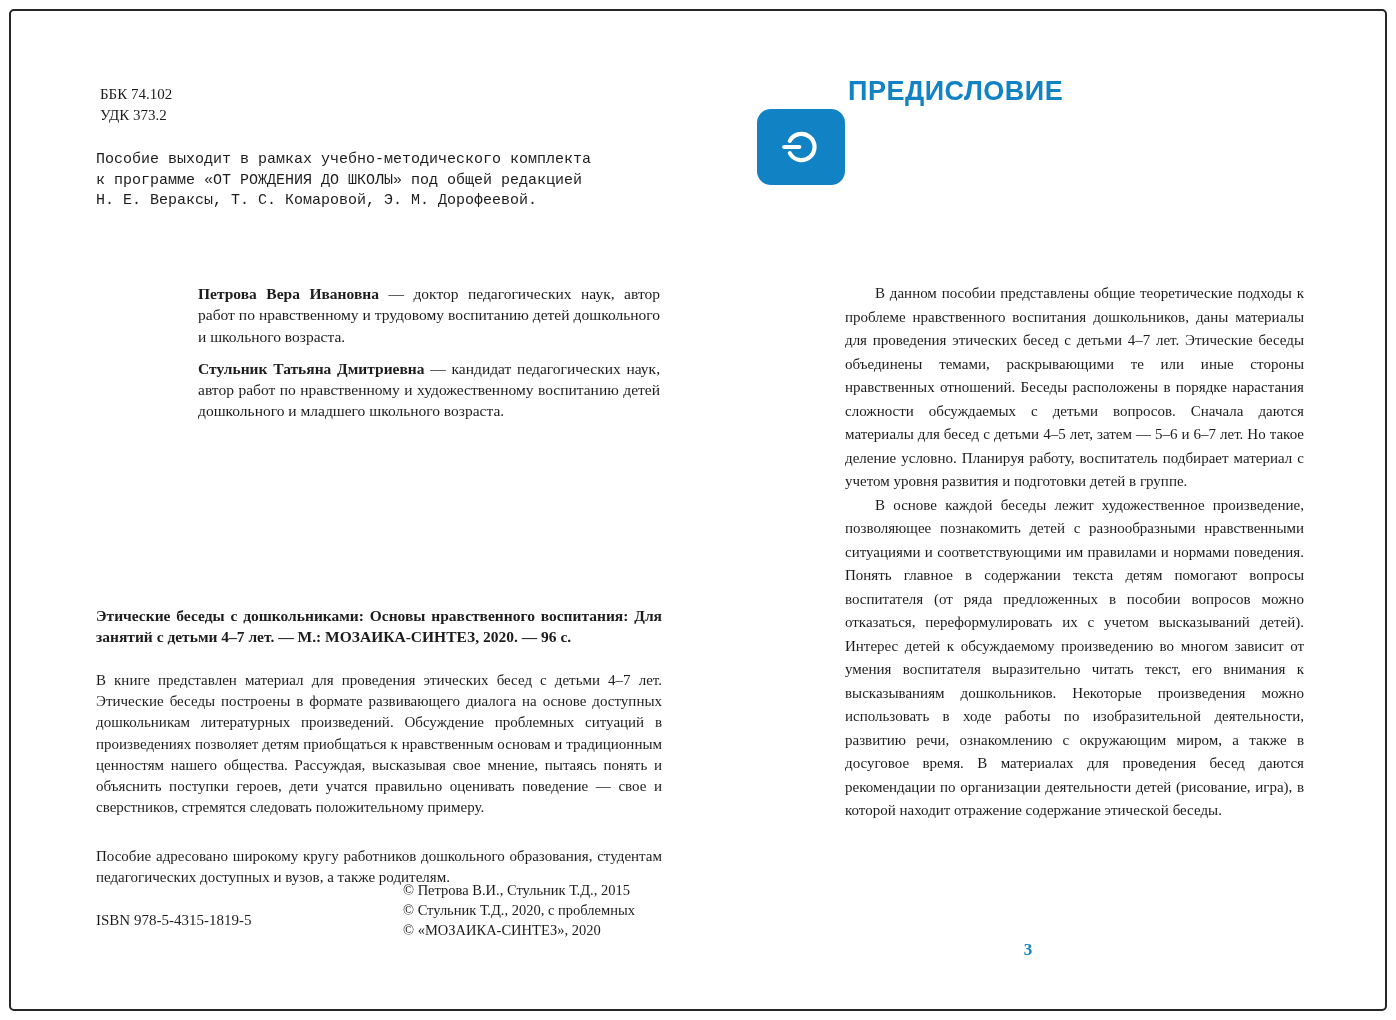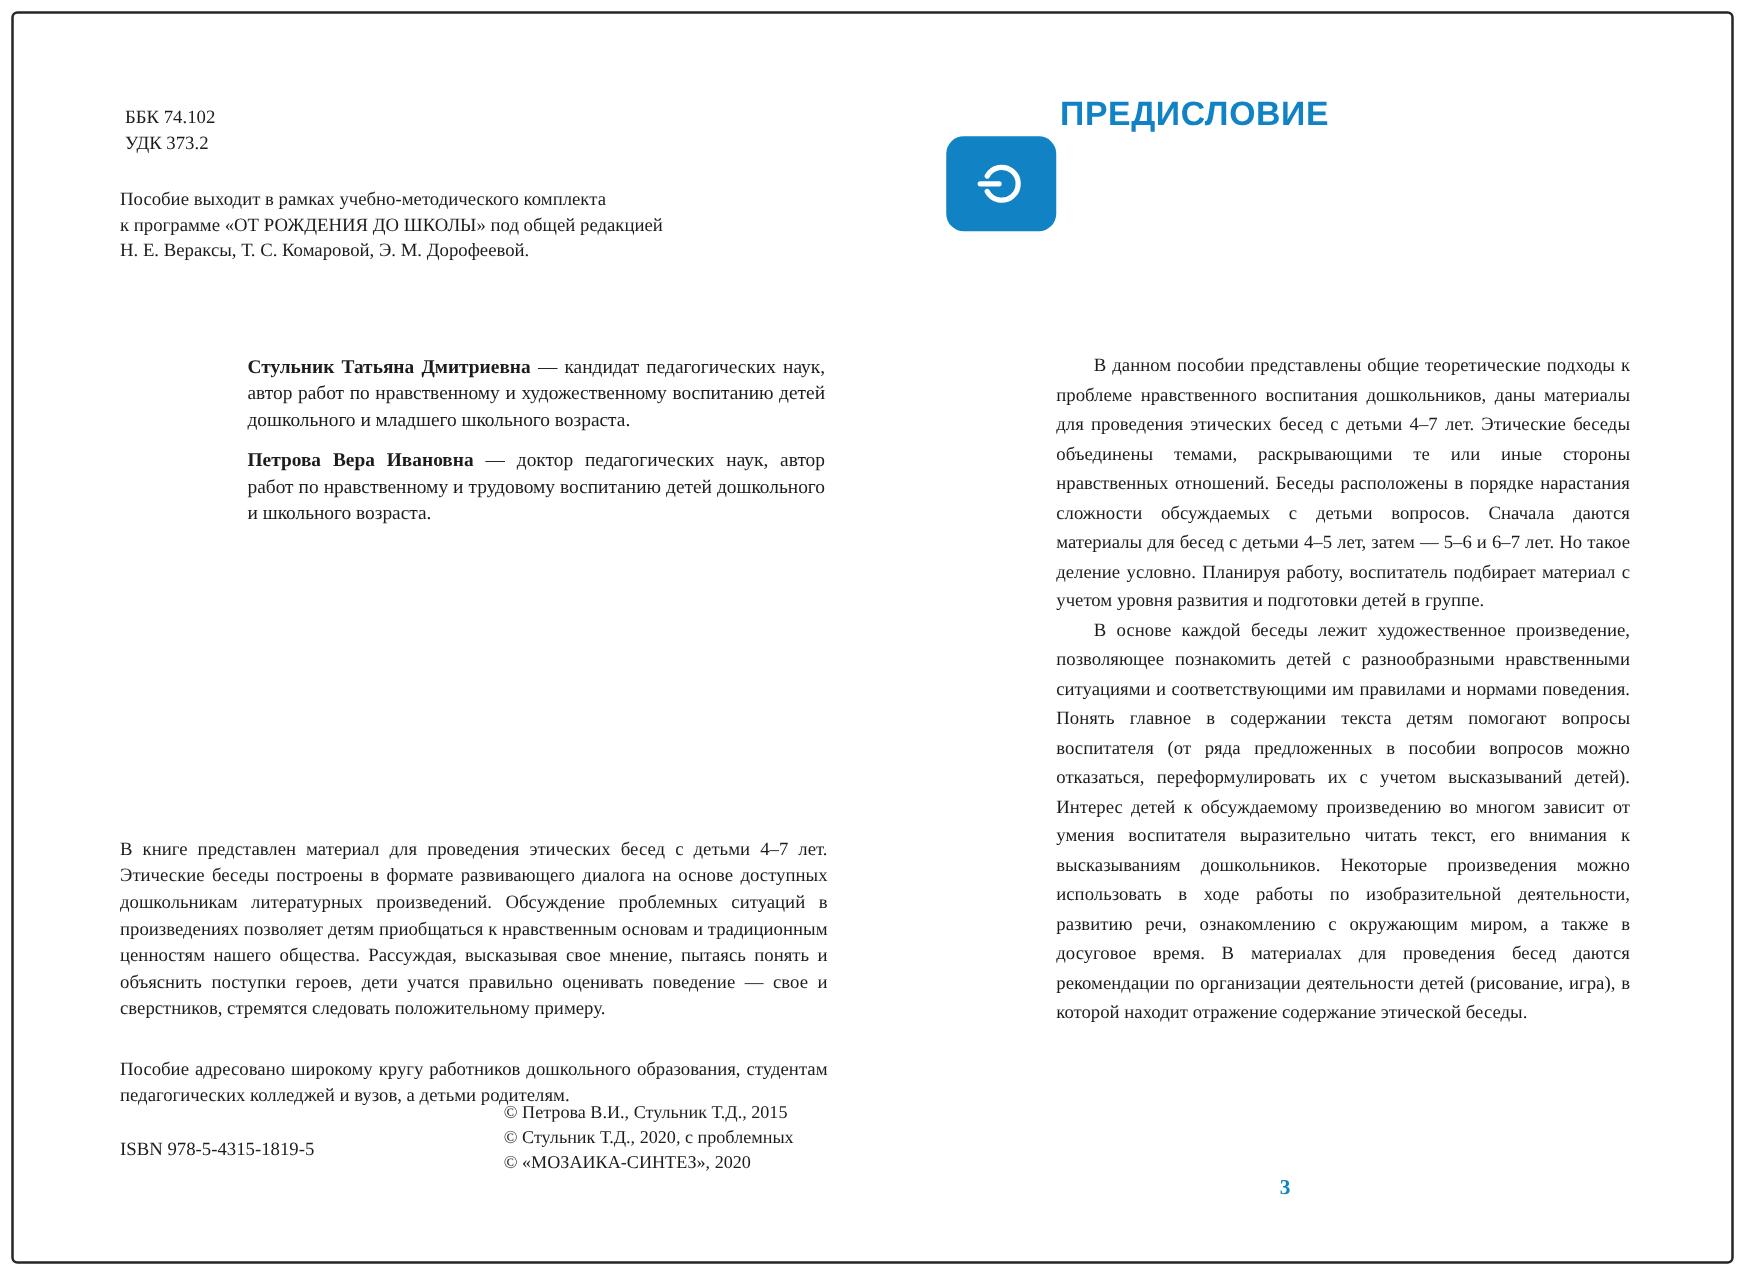--- a/index.html
+++ b/index.html
@@ -25,20 +25,21 @@
 
   
   .codes {
     left: 100px; top: 84px;
     font-size: 15px; line-height: 21px;
   }
   .series-note {
     left: 96px; top: 150px; width: 500px;
     font-size: 15px; line-height: 20.5px;
     white-space: pre-line;
+    font-family: Liberation Mono, monospace;
   }
   .authors {
     left: 198px; top: 283px; width: 462px;
     font-size: 15.5px; line-height: 21.3px;
     text-align: justify;
   }
   .authors .bio { margin-bottom: 11px; }
   .bib {
     left: 96px; top: 605px; width: 566px;
     font-size: 15.5px; line-height: 21px;
@@ -109,30 +110,31 @@
   <div class="abs codes">
     <div>ББК 74.102</div>
     <div>УДК 373.2</div>
   </div>
 
   <div class="abs series-note">Пособие выходит в рамках учебно-методического комплекта
 к программе «ОТ РОЖДЕНИЯ ДО ШКОЛЫ» под общей редакцией
 Н. Е. Вераксы, Т. С. Комаровой, Э. М. Дорофеевой.</div>
 
   <div class="abs authors">
+    <p class="bio"><b>Петрова Вера Ивановна</b><span> — доктор педагогических наук, автор работ по нравственному и трудовому воспитанию детей дошкольного и школьного возраста.</span></p>
     <p class="bio"><b>Стульник Татьяна Дмитриевна</b><span> — кандидат педагогических наук, автор работ по нравственному и художественному воспитанию детей дошкольного и младшего школьного возраста.</span></p>
-    <p class="bio"><b>Петрова Вера Ивановна</b><span> — доктор педагогических наук, автор работ по нравственному и трудовому воспитанию детей дошкольного и школьного возраста.</span></p>
   </div>
 
   <div class="abs bib">
+    <div>Этические беседы с дошкольниками: Основы нравственного воспитания: Для занятий с детьми 4–7 лет. — М.: МОЗАИКА-СИНТЕЗ, 2020. — 96 с.</div>
   </div>
 
   <p class="abs annotation">В книге представлен материал для проведения этических бесед с детьми 4–7 лет. Этические беседы построены в формате развивающего диалога на основе доступных дошкольникам литературных произведений. Обсуждение проблемных ситуаций в произведениях позволяет детям приобщаться к нравственным основам и традиционным ценностям нашего общества. Рассуждая, высказывая свое мнение, пытаясь понять и объяснить поступки героев, дети учатся правильно оценивать поведение — свое и сверстников, стремятся следовать положительному примеру.</p>
 
-  <p class="abs audience">Пособие адресовано широкому кругу работников дошкольного образования, студентам педагогических колледжей и вузов, а детьми родителям.</p>
+  <p class="abs audience">Пособие адресовано широкому кругу работников дошкольного образования, студентам педагогических доступных и вузов, а также родителям.</p>
 
   <div class="abs copyrights">
     <div>© Петрова В.И., Стульник Т.Д., 2015</div>
     <div>© Стульник Т.Д., 2020, с проблемных</div>
     <div>© «МОЗАИКА-СИНТЕЗ», 2020</div>
   </div>
 
   <div class="abs isbn">ISBN 978-5-4315-1819-5</div>
 
 </div>

